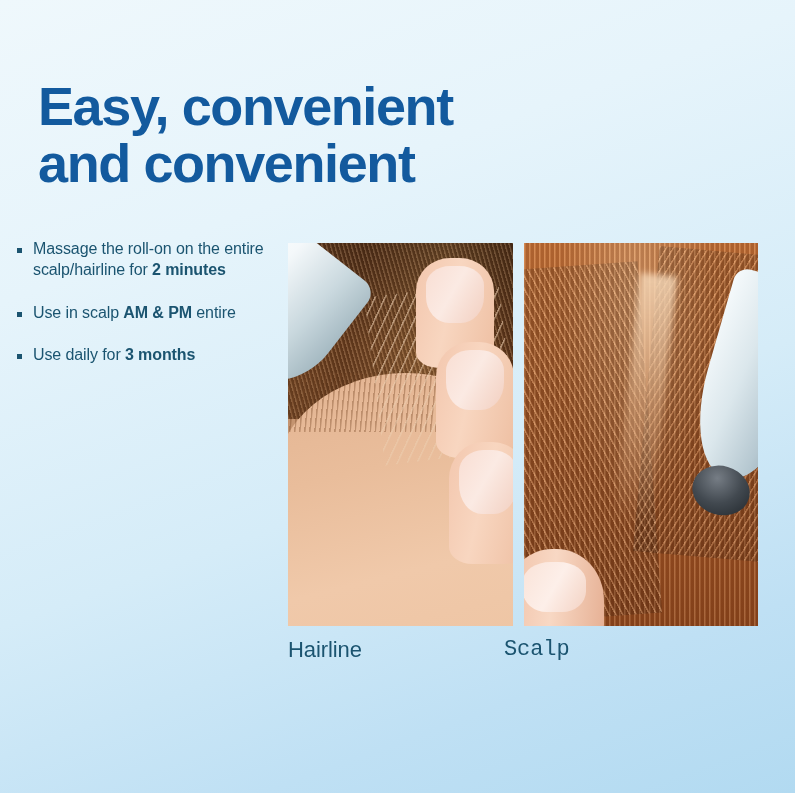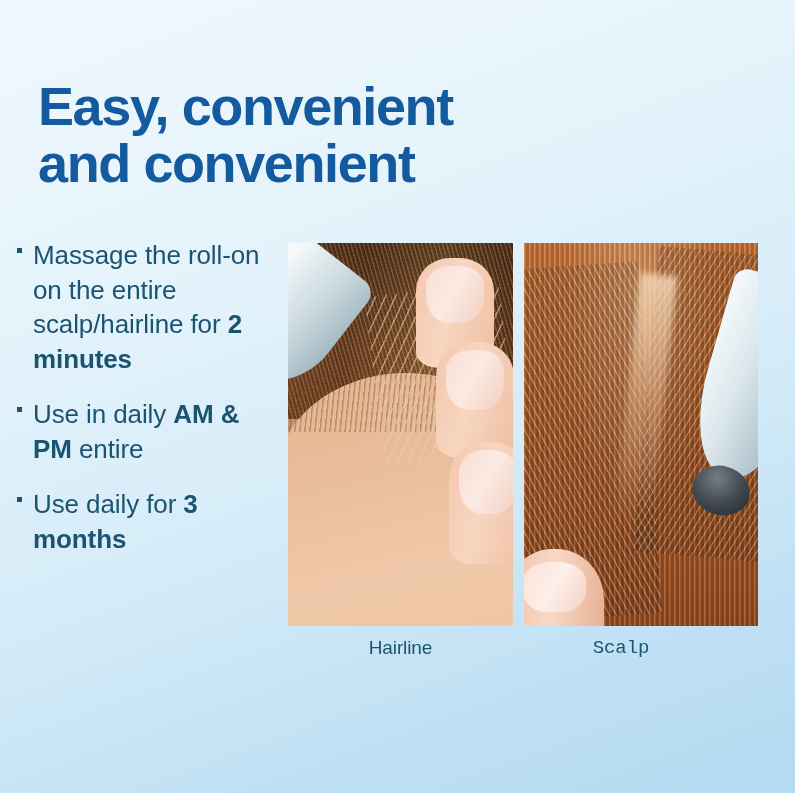--- a/index.html
+++ b/index.html
@@ -42,21 +42,21 @@
     top: 238px;
     width: 268px;
     margin: 0;
     padding: 0;
     list-style: none;
   }
   .benefit-item {
     position: relative;
     padding-left: 17px;
     margin-bottom: 21px;
-    font-size: 26px;
+    font-size: 16px;
     line-height: 1.33;
     color: #1b5470;
     letter-spacing: -0.1px;
   }
   .benefit-item:last-child { margin-bottom: 4px; }
   .bullet-marker {
     position: absolute;
     left: 1px;
     top: 10px;
     width: 5px;
@@ -254,23 +254,22 @@
     left: 18%; top: 14%;
     width: 64%; height: 54%;
     border-radius: 44% 44% 38% 38% / 38% 38% 42% 42%;
     background: linear-gradient(120deg, #fae3d8 0%, #fdefe9 50%, #f3d2c3 100%);
   }
 
   
   .caption {
     position: absolute;
     top: 637px;
-    font-size: 19px;
+    font-size: 22px;
     color: #1b5470;
-    text-align: center;
     letter-spacing: -0.1px;
   }
   .caption-hairline { left: 288px; width: 225px; }
   .caption-scalp    { left: 504px; width: 234px; font-family: Liberation Mono, monospace; }
 </style>
 </head>
 <body>
 
 <div class="infographic">
 
@@ -279,21 +278,21 @@
     <span>and convenient</span>
   </h1>
 
   <ul class="benefits">
     <li class="benefit-item">
       <span class="bullet-marker"></span>
       <span>Massage the roll-on on the entire scalp/hairline for </span><b>2 minutes</b><span></span>
     </li>
     <li class="benefit-item">
       <span class="bullet-marker"></span>
-      <span>Use in daily </span><b>AM &amp; PM</b><span> entire</span>
+      <span>Use in scalp </span><b>AM &amp; PM</b><span> entire</span>
     </li>
     <li class="benefit-item">
       <span class="bullet-marker"></span>
       <span>Use daily for </span><b>3 months</b><span></span>
     </li>
   </ul>
 
   <div class="photo-row">
 
     <div class="photo photo-hairline">

